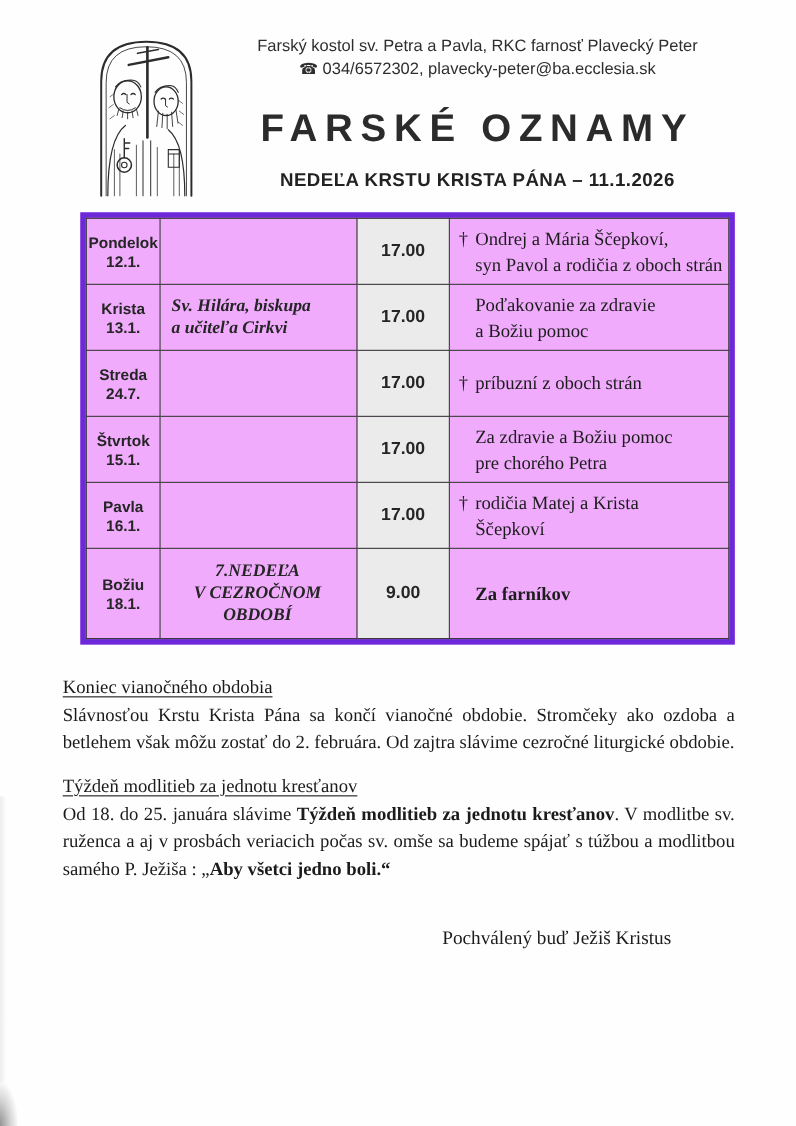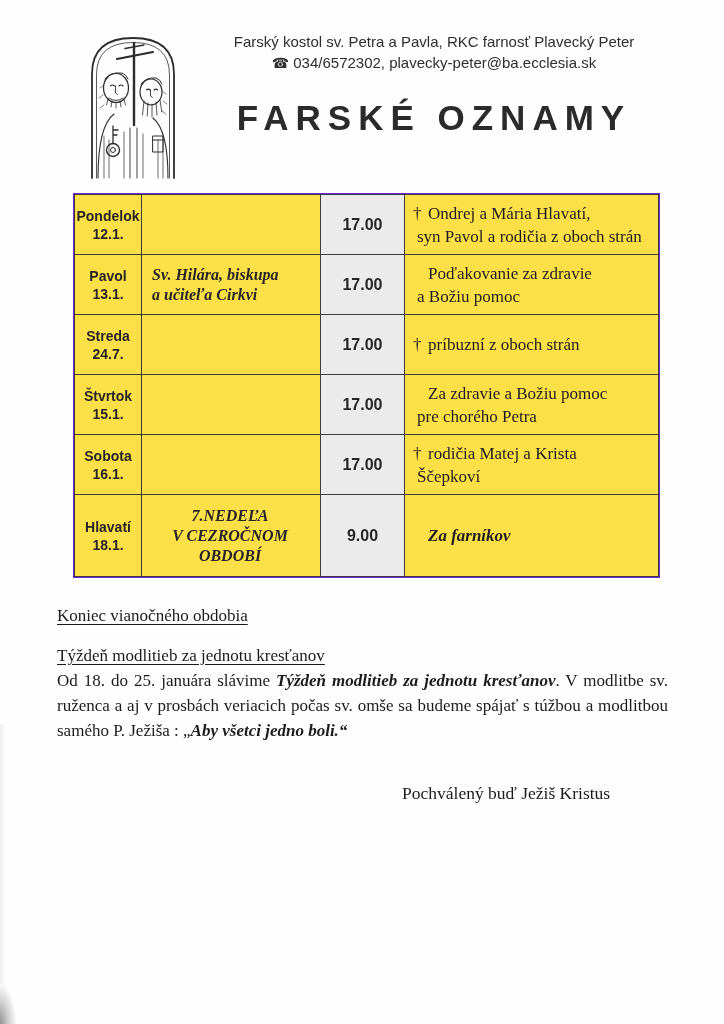--- a/index.html
+++ b/index.html
@@ -12,34 +12,34 @@
   .logo-box { width: 98px; height: 152px; flex: 0 0 98px; }
   .logo-box svg { width: 98px; height: 152px; }
   .header-text { flex: 1; text-align: center; padding-top: 3px; font-family: "Liberation Sans", sans-serif; }
   .church-line { font-size: 15px; line-height: 21px; color: #2e2e2e; }
   .contact-line { font-size: 15px; line-height: 21px; color: #2e2e2e; }
   .phone-glyph { font-size: 14px; margin-right: 4px; }
   .main-title { margin-top: 24px; font-size: 35px; font-weight: bold; letter-spacing: 7px; color: #2b2b2b; }
   .sub-title { margin-top: 17px; font-size: 17px; font-weight: bold; letter-spacing: 0.4px; color: #222; }
 
   
-  .table-wrap { margin: 13px 0 0 73px; display: inline-block; border: 1px solid #6d28d9; background: #fde047; }
+  .table-wrap { margin: 13px 0 0 73px; display: inline-block; border: 5px solid #6d28d9; background: #f0abfc; }
   table.schedule { border-collapse: collapse; table-layout: fixed; width: 582px; }
   table.schedule td { border: 1px solid #3c3c3c; vertical-align: middle; overflow: hidden; }
   td.c-day   { width: 67px;  text-align: center; font-family: "Liberation Sans", sans-serif; font-weight: bold; font-size: 14px; line-height: 18px; color: #252525; }
   td.c-feast { width: 179px; font-style: italic; font-weight: bold; font-size: 16px; line-height: 20px; padding: 4px 6px 4px 10px; color: #252525; }
   td.c-feast.center { text-align: center; padding-left: 4px; }
   td.c-time  { width: 84px;  text-align: center; font-family: "Liberation Sans", sans-serif; font-weight: bold; font-size: 16px; background: #ebebeb; color: #252525; }
   td.c-int   { width: 254px; font-size: 17px; line-height: 23px; padding: 6px 4px 6px 8px; color: #1d1d1d; }
   tr.r-norm td { height: 60px; }
   tr.r-last td { height: 82px; }
   .int-line { display: flex; }
   .cross-cell { flex: 0 0 15px; text-align: left; }
-  .int-indent { margin-left: 4px; }
-  .bold { font-weight: bold; font-style: italic; }
+  .int-indent { margin-left: 15px; }
+  .bold { font-weight: bold; }
 
   
   .notices { margin: 21px 56px 0 57px; font-size: 17px; line-height: 25px; color: #1b1b1b; }
   .notice { margin-bottom: 15px; }
   .notice-heading { text-decoration: underline; text-underline-offset: 3px; }
   .notice-body { text-align: justify; }
 
   .closing { margin: 40px 56px 0 57px; font-size: 17.5px; padding-left: 345px; white-space: nowrap; color: #1b1b1b; }
 
   
@@ -89,45 +89,46 @@
 
         <path d="M69 108 h10 v16 h-10 z M69 112 h10" stroke-width="1"></path>
 
         <path d="M16 60 l4 -3 M15 70 l4 -3 M16 80 l4 -3 M82 66 l-4 -3 M83 76 l-4 -3 M82 86 l-4 -3" stroke-width="0.6"></path>
       </svg>
     </div>
     <div class="header-text">
       <div class="church-line">Farský kostol sv. Petra a Pavla, RKC farnosť Plavecký Peter</div>
       <div class="contact-line"><span class="phone-glyph">☎</span><span>034/6572302, plavecky-peter@ba.ecclesia.sk</span></div>
       <div class="main-title">FARSKÉ OZNAMY</div>
+      <div class="sub-title">NEDEĽA KRSTU KRISTA PÁNA – 11.1.2026</div>
     </div>
   </div>
 
   
   <div class="table-wrap">
   <table class="schedule">
     <tbody>
       <tr class="r-norm">
         <td class="c-day">
           <div>Pondelok</div>
           <div>12.1.</div>
         </td>
         <td class="c-feast"></td>
         <td class="c-time">17.00</td>
         <td class="c-int">
           <div class="int-line">
                 <span class="cross-cell">†</span>
-                <span>Ondrej a Mária Hlavatí,</span>
+                <span>Ondrej a Mária Ščepkoví,</span>
               </div>
           <div class="int-indent">syn Pavol a rodičia z oboch strán</div>
         </td>
       </tr>
       <tr class="r-norm">
         <td class="c-day">
-          <div>Pavol</div>
+          <div>Krista</div>
           <div>13.1.</div>
         </td>
         <td class="c-feast">
           <div>Sv. Hilára, biskupa</div>
           <div>a učiteľa Cirkvi</div>
         </td>
         <td class="c-time">17.00</td>
         <td class="c-int">
           <div class="int-line">
                 <span class="cross-cell"></span>
@@ -160,36 +161,36 @@
         <td class="c-int">
           <div class="int-line">
                 <span class="cross-cell"></span>
                 <span>Za zdravie a Božiu pomoc</span>
               </div>
           <div class="int-indent">pre chorého Petra</div>
         </td>
       </tr>
       <tr class="r-norm">
         <td class="c-day">
-          <div>Sobota</div>
+          <div>Pavla</div>
           <div>16.1.</div>
         </td>
         <td class="c-feast"></td>
         <td class="c-time">17.00</td>
         <td class="c-int">
           <div class="int-line">
                 <span class="cross-cell">†</span>
                 <span>rodičia Matej a Krista</span>
               </div>
           <div class="int-indent">Ščepkoví</div>
         </td>
       </tr>
       <tr class="r-last">
         <td class="c-day">
-          <div>Hlavatí</div>
+          <div>Božiu</div>
           <div>18.1.</div>
         </td>
         <td class="c-feast center">
           <div>7.NEDEĽA</div>
           <div>V CEZROČNOM</div>
           <div>OBDOBÍ</div>
         </td>
         <td class="c-time">9.00</td>
         <td class="c-int">
           <div class="int-line bold">
@@ -199,20 +200,21 @@
         </td>
       </tr>
     </tbody>
   </table>
   </div>
 
   
   <div class="notices">
     <div class="notice">
       <div class="notice-heading">Koniec vianočného obdobia</div>
+      <div class="notice-body">Slávnosťou Krstu Krista Pána sa končí vianočné obdobie. Stromčeky ako ozdoba a betlehem však môžu zostať do 2. februára. Od zajtra slávime cezročné liturgické obdobie.</div>
     </div>
     <div class="notice">
       <div class="notice-heading">Týždeň modlitieb za jednotu kresťanov</div>
       <div class="notice-body"><span>Od 18. do 25. januára slávime </span><span class="bold">Týždeň modlitieb za jednotu kresťanov</span><span>. V modlitbe sv. ruženca a aj v prosbách veriacich počas sv. omše sa budeme spájať s túžbou a modlitbou samého P. Ježiša : „</span><span class="bold">Aby všetci jedno boli.“</span></div>
     </div>
   </div>
 
   <div class="closing">Pochválený buď Ježiš Kristus</div>
 
   <div class="smudge-edge"></div>

